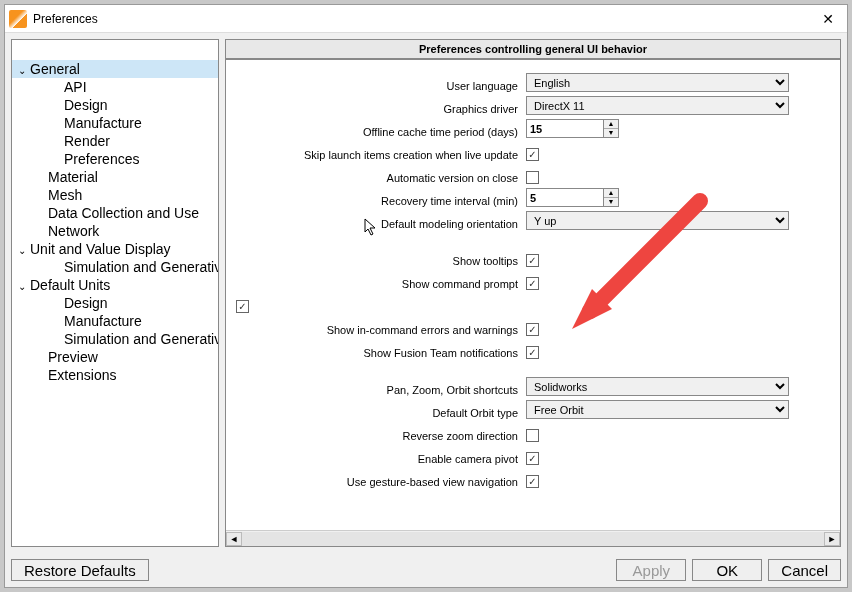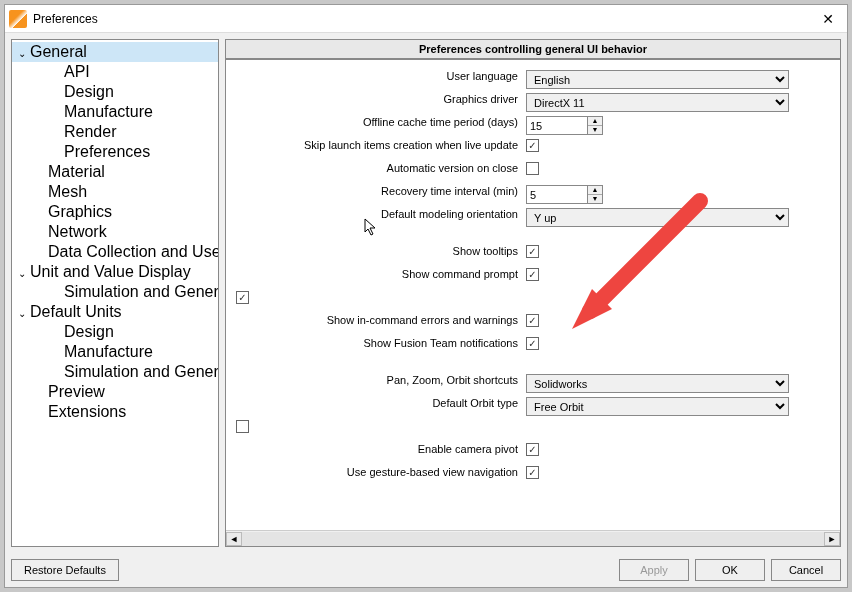--- a/index.html
+++ b/index.html
@@ -44,22 +44,22 @@
     display: flex;
     padding: 6px;
     gap: 6px;
     min-height: 0;
   }
   .tree {
     width: 208px;
     background: #fff;
     border: 1px solid #888;
     overflow-y: auto;
-    font-size: 16px;
-    padding: 2px 0;
+    font-size: 14px;
+    padding: 20px 0;
   }
   .tnode { padding: 1px 6px; white-space: nowrap; cursor: default; }
   .depth0 { padding-left: 18px; }
   .depth1 { padding-left: 36px; }
   .depth2 { padding-left: 52px; }
   .tnode.sel { background: #cde6f7; }
   .tnode.exp { padding-left: 6px; }
   .tnode.exp::before { content: "⌄"; display:inline-block; width:12px; font-size:10px; }
   .right {
     flex: 1;
@@ -81,41 +81,41 @@
     background: #fff;
     border: 1px solid #888;
     position: relative;
     overflow: hidden;
   }
   .form {
     padding: 10px;
   }
   .row {
     display: flex;
-    align-items: flex-start;
+    align-items: flex-end;
     height: 22px;
     margin-bottom: 1px;
   }
   .spacer-row { height: 14px; }
   .lbl {
     width: 290px;
     text-align: right;
     padding-right: 8px;
   }
   .ctrl { flex: 1; display:flex; align-items:center; }
   select, input.num {
     font-family: inherit;
     font-size: 11px;
     border: 1px solid #888;
     background: #f0f0f0;
     height: 19px;
     padding: 0 3px;
   }
   select.wide { width: 263px; }
-  input.num { width: 62px; background:#fff; }
+  input.num { width: 78px; background:#fff;font-weight:bold; }
   .numwrap { display:flex; }
   .spin {
     display: flex; flex-direction: column;
     border: 1px solid #888; border-left:none; background:#f0f0f0;
     width: 15px; height: 19px;
   }
   .spin div { flex:1; font-size:7px; text-align:center; line-height:8px; cursor:pointer; border-bottom:1px solid #aaa; }
   .spin div:last-child{border-bottom:none;}
   .chk {
     width: 13px; height: 13px;
@@ -136,21 +136,21 @@
     padding: 6px;
     gap: 6px;
     align-items: center;
   }
   .btn {
     height: 22px;
     padding: 0 12px;
     border: 1px solid #888;
     background: #efefef;
     font-family: inherit;
-    font-size: 11px;
+    font-size: 15px;
     min-width: 70px;
     cursor: pointer;
   }
   .btn:disabled { color:#999; }
   .footer .spacer { flex:1; }
   .arrow-overlay {
     position:absolute;
     left:555px; top:186px;
     width:150px; height:150px;
     pointer-events:none;
@@ -173,23 +173,22 @@
   <div class="body">
     <div class="tree" id="tree">
         <div class="tnode depth0 sel exp">General</div>
         <div class="tnode depth2">API</div>
         <div class="tnode depth2">Design</div>
         <div class="tnode depth2">Manufacture</div>
         <div class="tnode depth2">Render</div>
         <div class="tnode depth2">Preferences</div>
         <div class="tnode depth1">Material</div>
         <div class="tnode depth1">Mesh</div>
-        <div class="tnode depth1">Graphics</div>
+        <div class="tnode depth1">Data Collection and Use</div>
         <div class="tnode depth1">Network</div>
-        <div class="tnode depth1">Data Collection and Use</div>
         <div class="tnode depth0 exp">Unit and Value Display</div>
         <div class="tnode depth2">Simulation and Generative Design</div>
         <div class="tnode depth0 exp">Default Units</div>
         <div class="tnode depth2">Design</div>
         <div class="tnode depth2">Manufacture</div>
         <div class="tnode depth2">Simulation and Generative Design</div>
         <div class="tnode depth1">Preview</div>
         <div class="tnode depth1">Extensions</div>
       </div>
 
@@ -300,20 +299,21 @@
                 <select class="wide"><option>Solidworks</option></select>
               </div>
           </div>
           <div class="row">
             <span class="lbl">Default Orbit type</span>
             <div class="ctrl">
                 <select class="wide"><option>Free Orbit</option></select>
               </div>
           </div>
           <div class="row">
+            <span class="lbl">Reverse zoom direction</span>
             <div class="ctrl">
                 <span class="chk"></span>
               </div>
           </div>
           <div class="row">
             <span class="lbl">Enable camera pivot</span>
             <div class="ctrl">
                 <span class="chk">✓</span>
               </div>
           </div>

